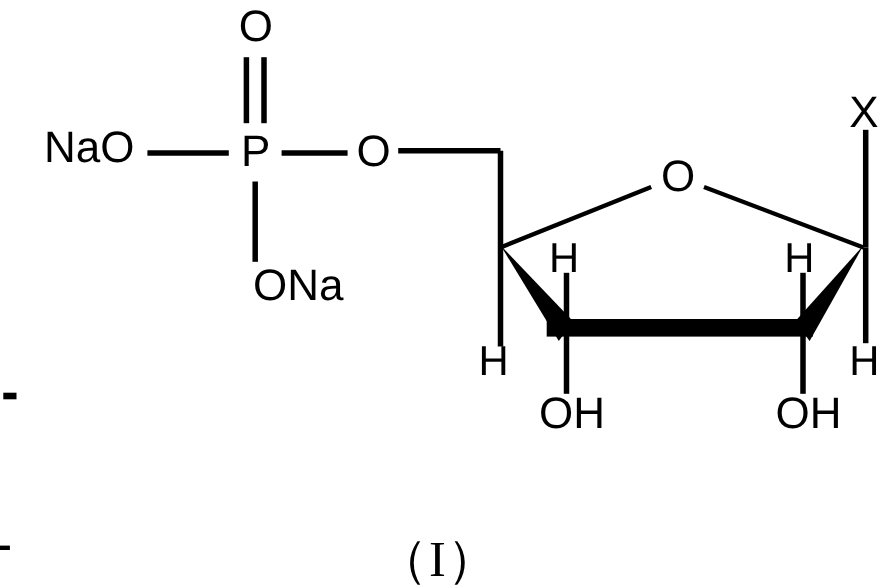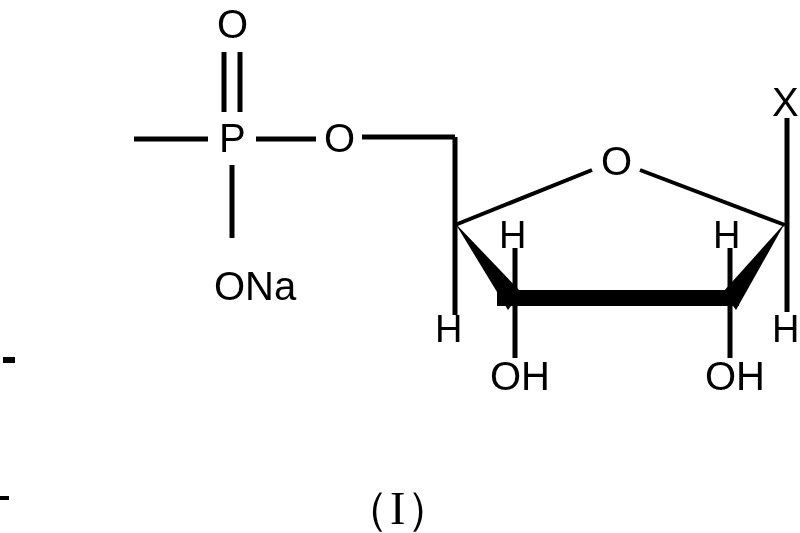--- a/index.html
+++ b/index.html
@@ -75,26 +75,27 @@
 
     <line x1="515" y1="248" x2="515" y2="298" stroke="#000" stroke-width="5"></line>
     <line x1="515" y1="300" x2="515" y2="358" stroke="#000" stroke-width="5"></line>
     <line x1="730" y1="248" x2="730" y2="298" stroke="#000" stroke-width="5"></line>
     <line x1="730" y1="300" x2="730" y2="358" stroke="#000" stroke-width="5"></line>
 
     <line x1="787" y1="225" x2="787" y2="118" stroke="#000" stroke-width="5"></line>
     <line x1="787" y1="225" x2="787" y2="312" stroke="#000" stroke-width="5"></line>
   </svg>
 
+  <div class="atom-label lbl-40" style="left:40px; top:114px;">NaO</div>
 
   <div class="atom-label lbl-40" style="left:217px; top:4px;">O</div>
 
   <div class="atom-label lbl-40" style="left:219px; top:118px;">P</div>
 
-  <div class="atom-label lbl-40" style="left:214px; top:240px;margin-top:26px;">ONa</div>
+  <div class="atom-label lbl-40" style="left:230px; top:240px;">ONa</div>
 
   <div class="atom-label lbl-40" style="left:324px; top:118px;">O</div>
 
   <div class="atom-label lbl-40" style="left:601px; top:141px;">O</div>
 
   <div class="atom-label lbl-38" style="left:499px; top:216px;">H</div>
 
   <div class="atom-label lbl-38" style="left:713px; top:216px;">H</div>
 
   <div class="atom-label lbl-38" style="left:435px; top:310px;">H</div>

